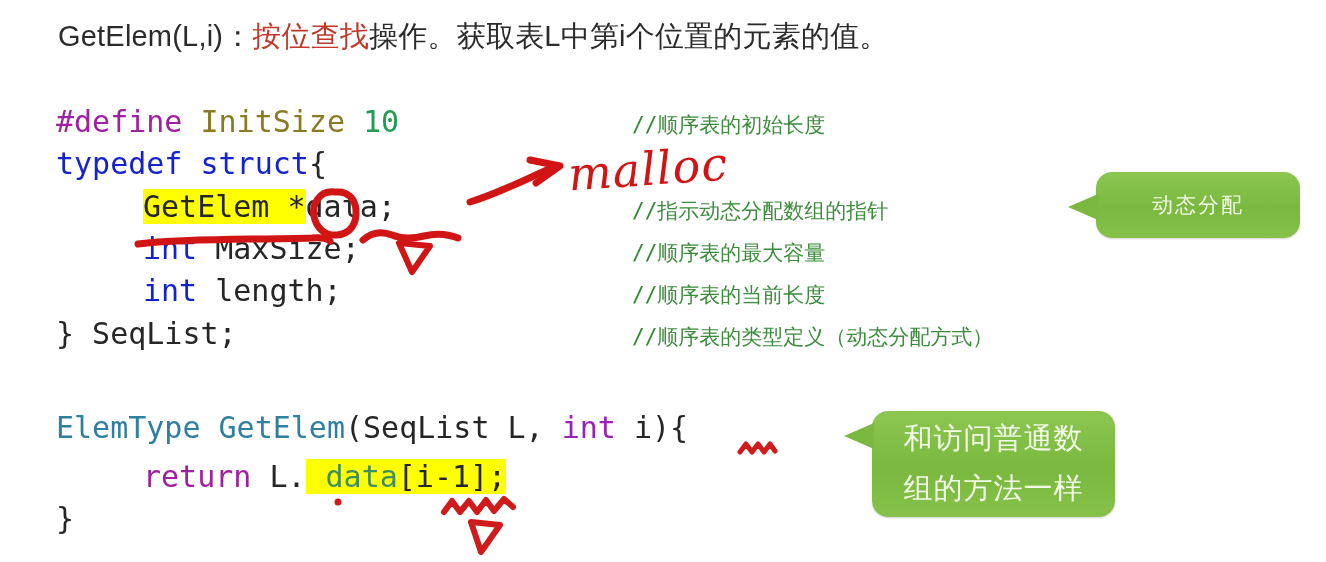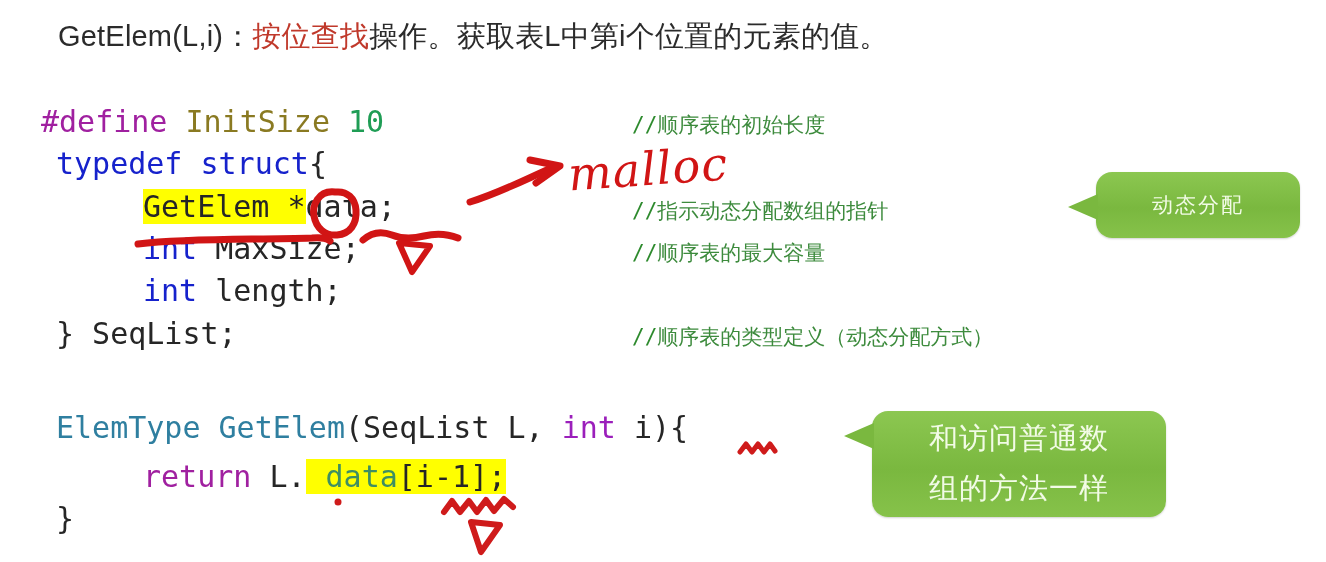--- a/index.html
+++ b/index.html
@@ -43,21 +43,21 @@
   .c-num   { color: #1f9d55; }        
   .c-kw    { color: #1622cc; }        
   .c-plain { color: #262626; }
   .c-type  { color: #2f7fa0; }        
   .c-kw2   { color: #9b1fbb; }        
   .c-member{ color: #3f8f62; padding-left: 20px; }        
 
   .hl { background: #ffff00; }
 
   
-  #code-l1 { left: 41px;  top: 101px; }
+  #code-l1 { left: 56px;  top: 101px; }
   #code-l2 { left: 56px;  top: 143px; }
   #code-l3 { left: 143px; top: 186px; }
   #code-l4 { left: 143px; top: 228px; }
   #code-l5 { left: 143px; top: 270px; }
   #code-l6 { left: 56px;  top: 313px; }
 
   #code-l7 { left: 56px;  top: 407px; }
   #code-l8 { left: 143px; top: 456px; }
   #code-l9 { left: 56px;  top: 498px; }
 
@@ -102,21 +102,21 @@
     left: 1096px; top: 172px;
     width: 204px; height: 66px;
     font-size: 21px;
     line-height: 66px;
     letter-spacing: 2px;
   }
   #callout-1 .tail { left: -28px; top: 22px; }
 
   #callout-2 {
     left: 872px; top: 411px;
-    width: 294px; height: 104px;
+    width: 243px; height: 104px;
     font-size: 29px;
     line-height: 50px;
     padding-top: 2px;
     letter-spacing: 1px;
   }
   #callout-2 .tail { left: -28px; top: 12px; }
   #callout-2 .cl { display: block; }
 
   
   #ink-layer {
@@ -157,20 +157,21 @@
 
   <div class="code" id="code-l7"><span class="c-type">ElemType GetElem</span><span class="c-plain">(SeqList L, </span><span class="c-kw2">int</span><span class="c-plain"> i){</span></div>
 
   <div class="code" id="code-l8"><span class="c-pre">return</span><span class="c-plain"> L.</span><span class="hl c-member">data</span><span class="hl c-plain">[i-1];</span></div>
 
   <div class="code c-plain" id="code-l9">}</div>
 
   <div class="comment" id="cm-1"><span class="slashes">//</span><span>顺序表的初始长度</span></div>
   <div class="comment" id="cm-2"><span class="slashes">//</span><span>指示动态分配数组的指针</span></div>
   <div class="comment" id="cm-3"><span class="slashes">//</span><span>顺序表的最大容量</span></div>
+  <div class="comment" id="cm-4"><span class="slashes">//</span><span>顺序表的当前长度</span></div>
   <div class="comment" id="cm-5"><span class="slashes">//</span><span>顺序表的类型定义（动态分配方式）</span></div>
 
   <div class="callout" id="callout-1">
     <div class="tail"></div>
     <span>动态分配</span>
   </div>
 
   <div class="callout" id="callout-2">
     <div class="tail"></div>
     <span class="cl">和访问普通数</span>

